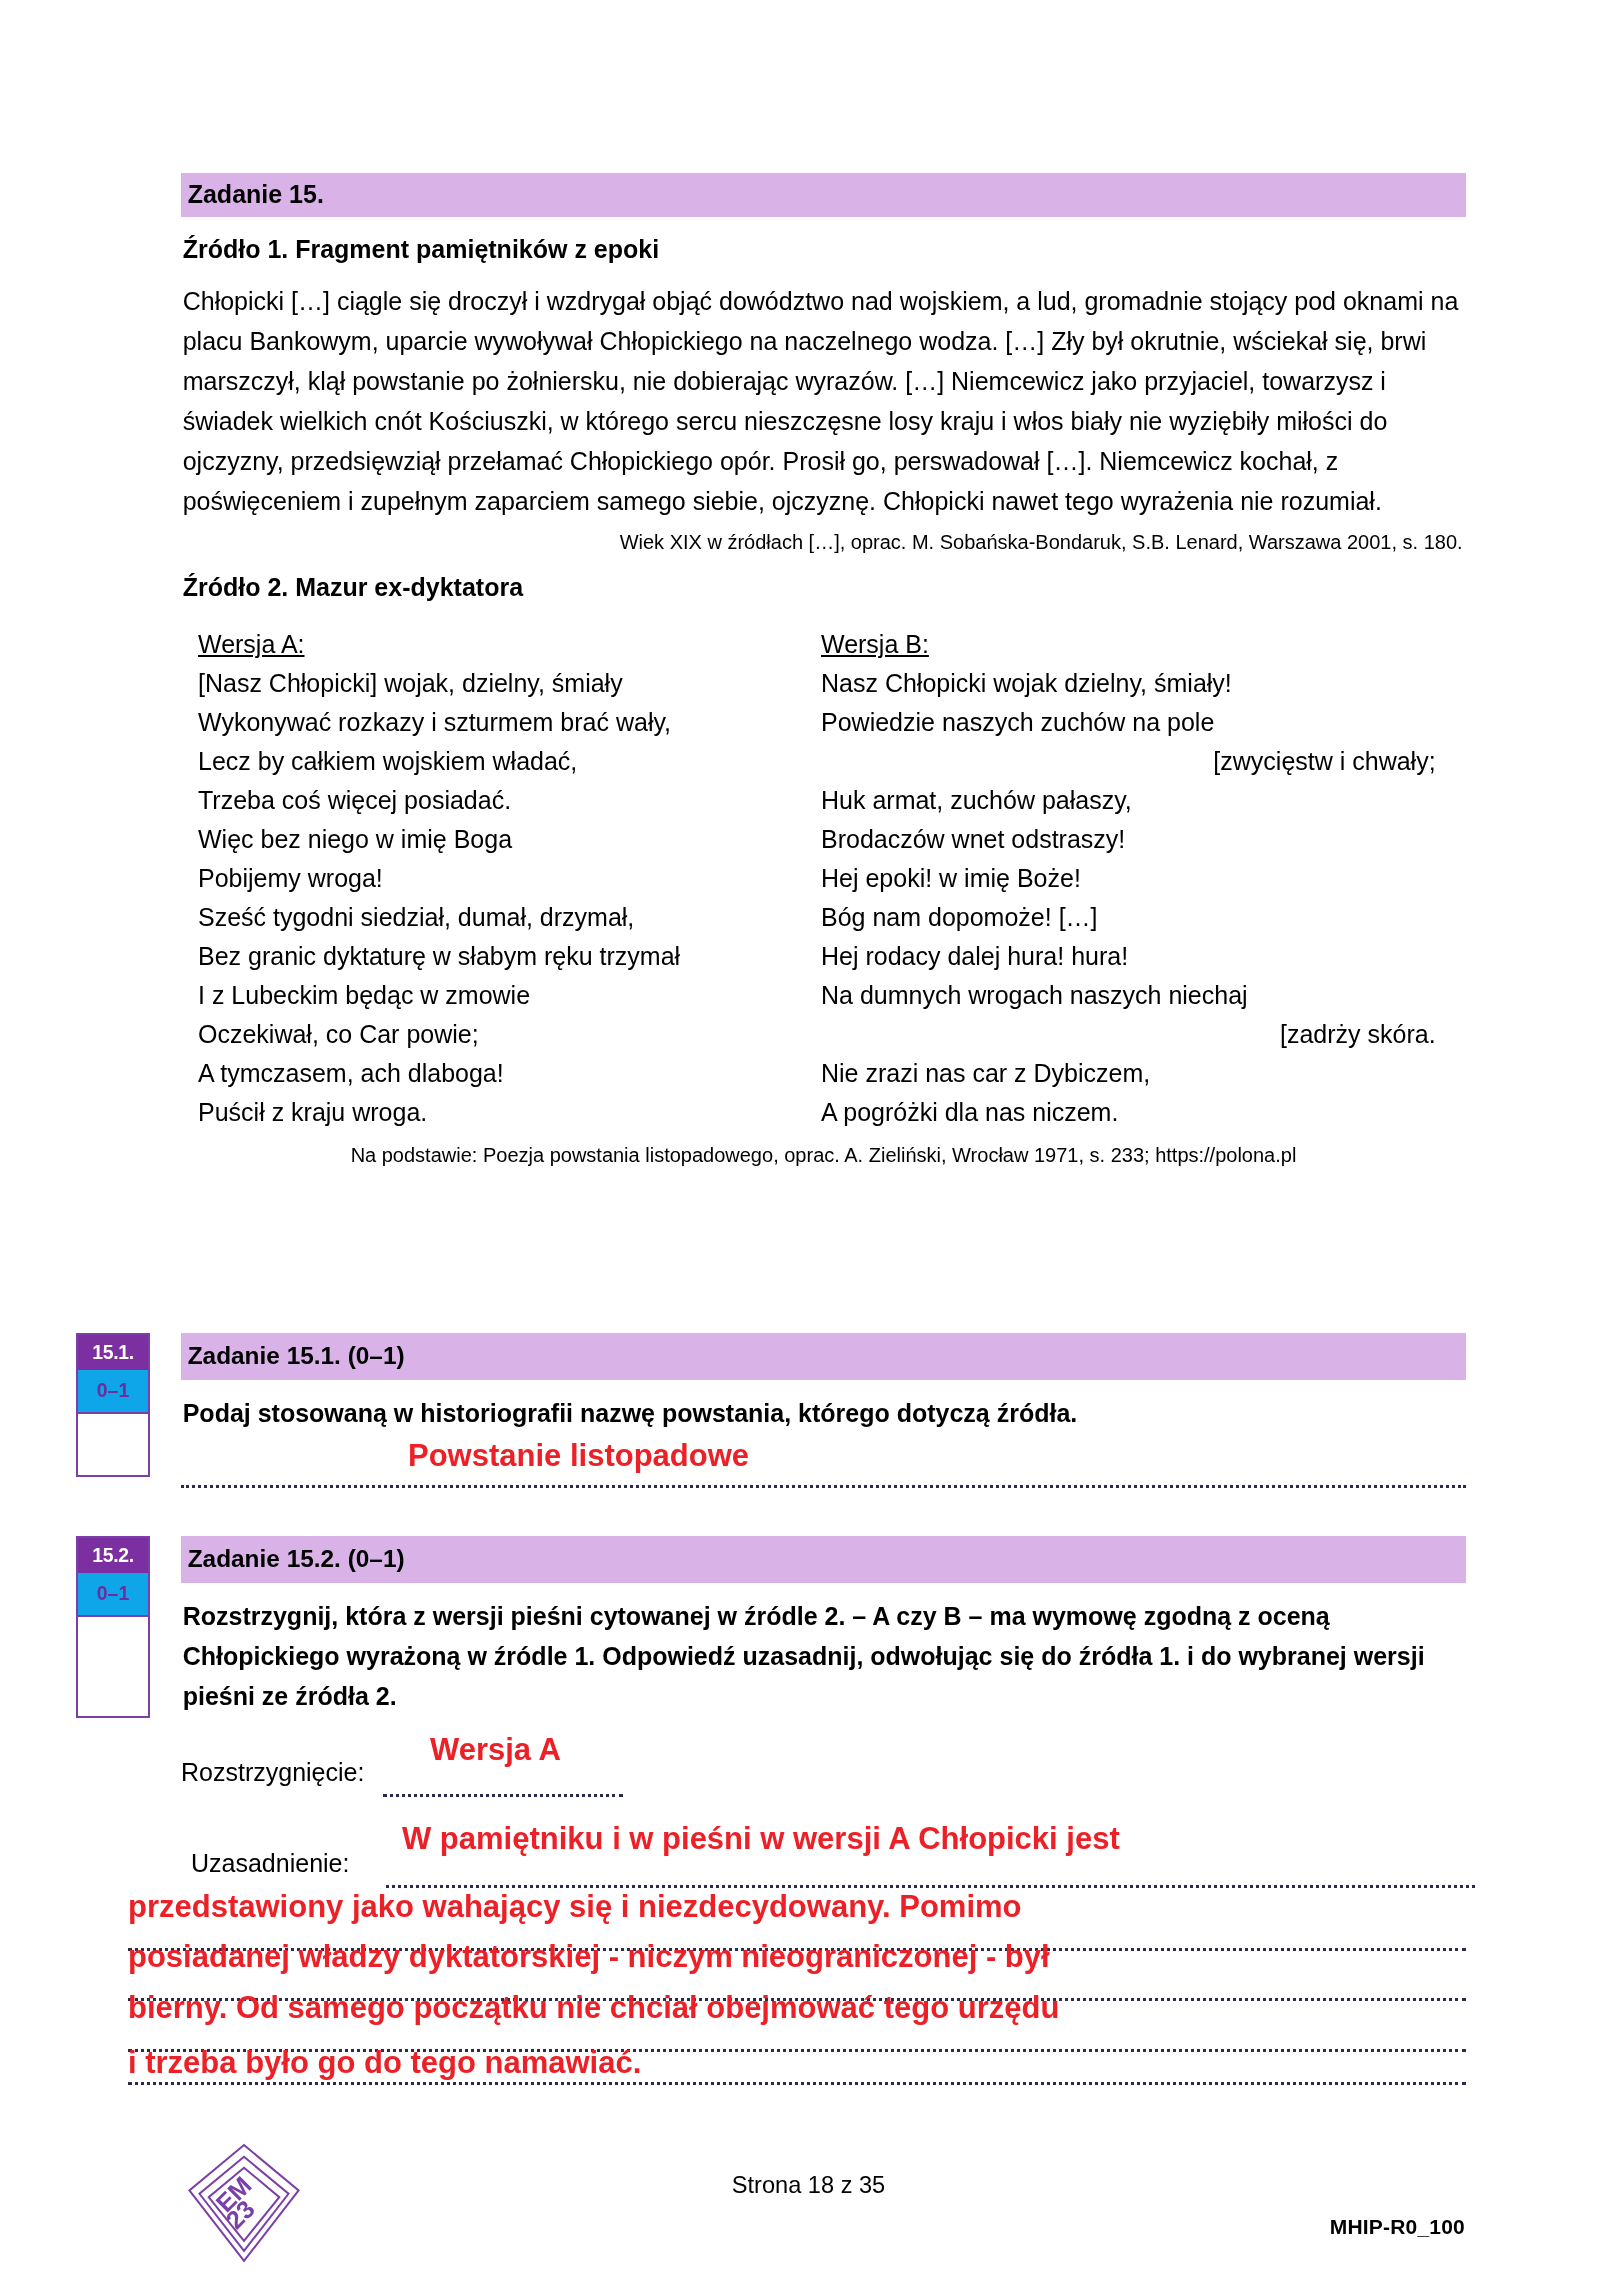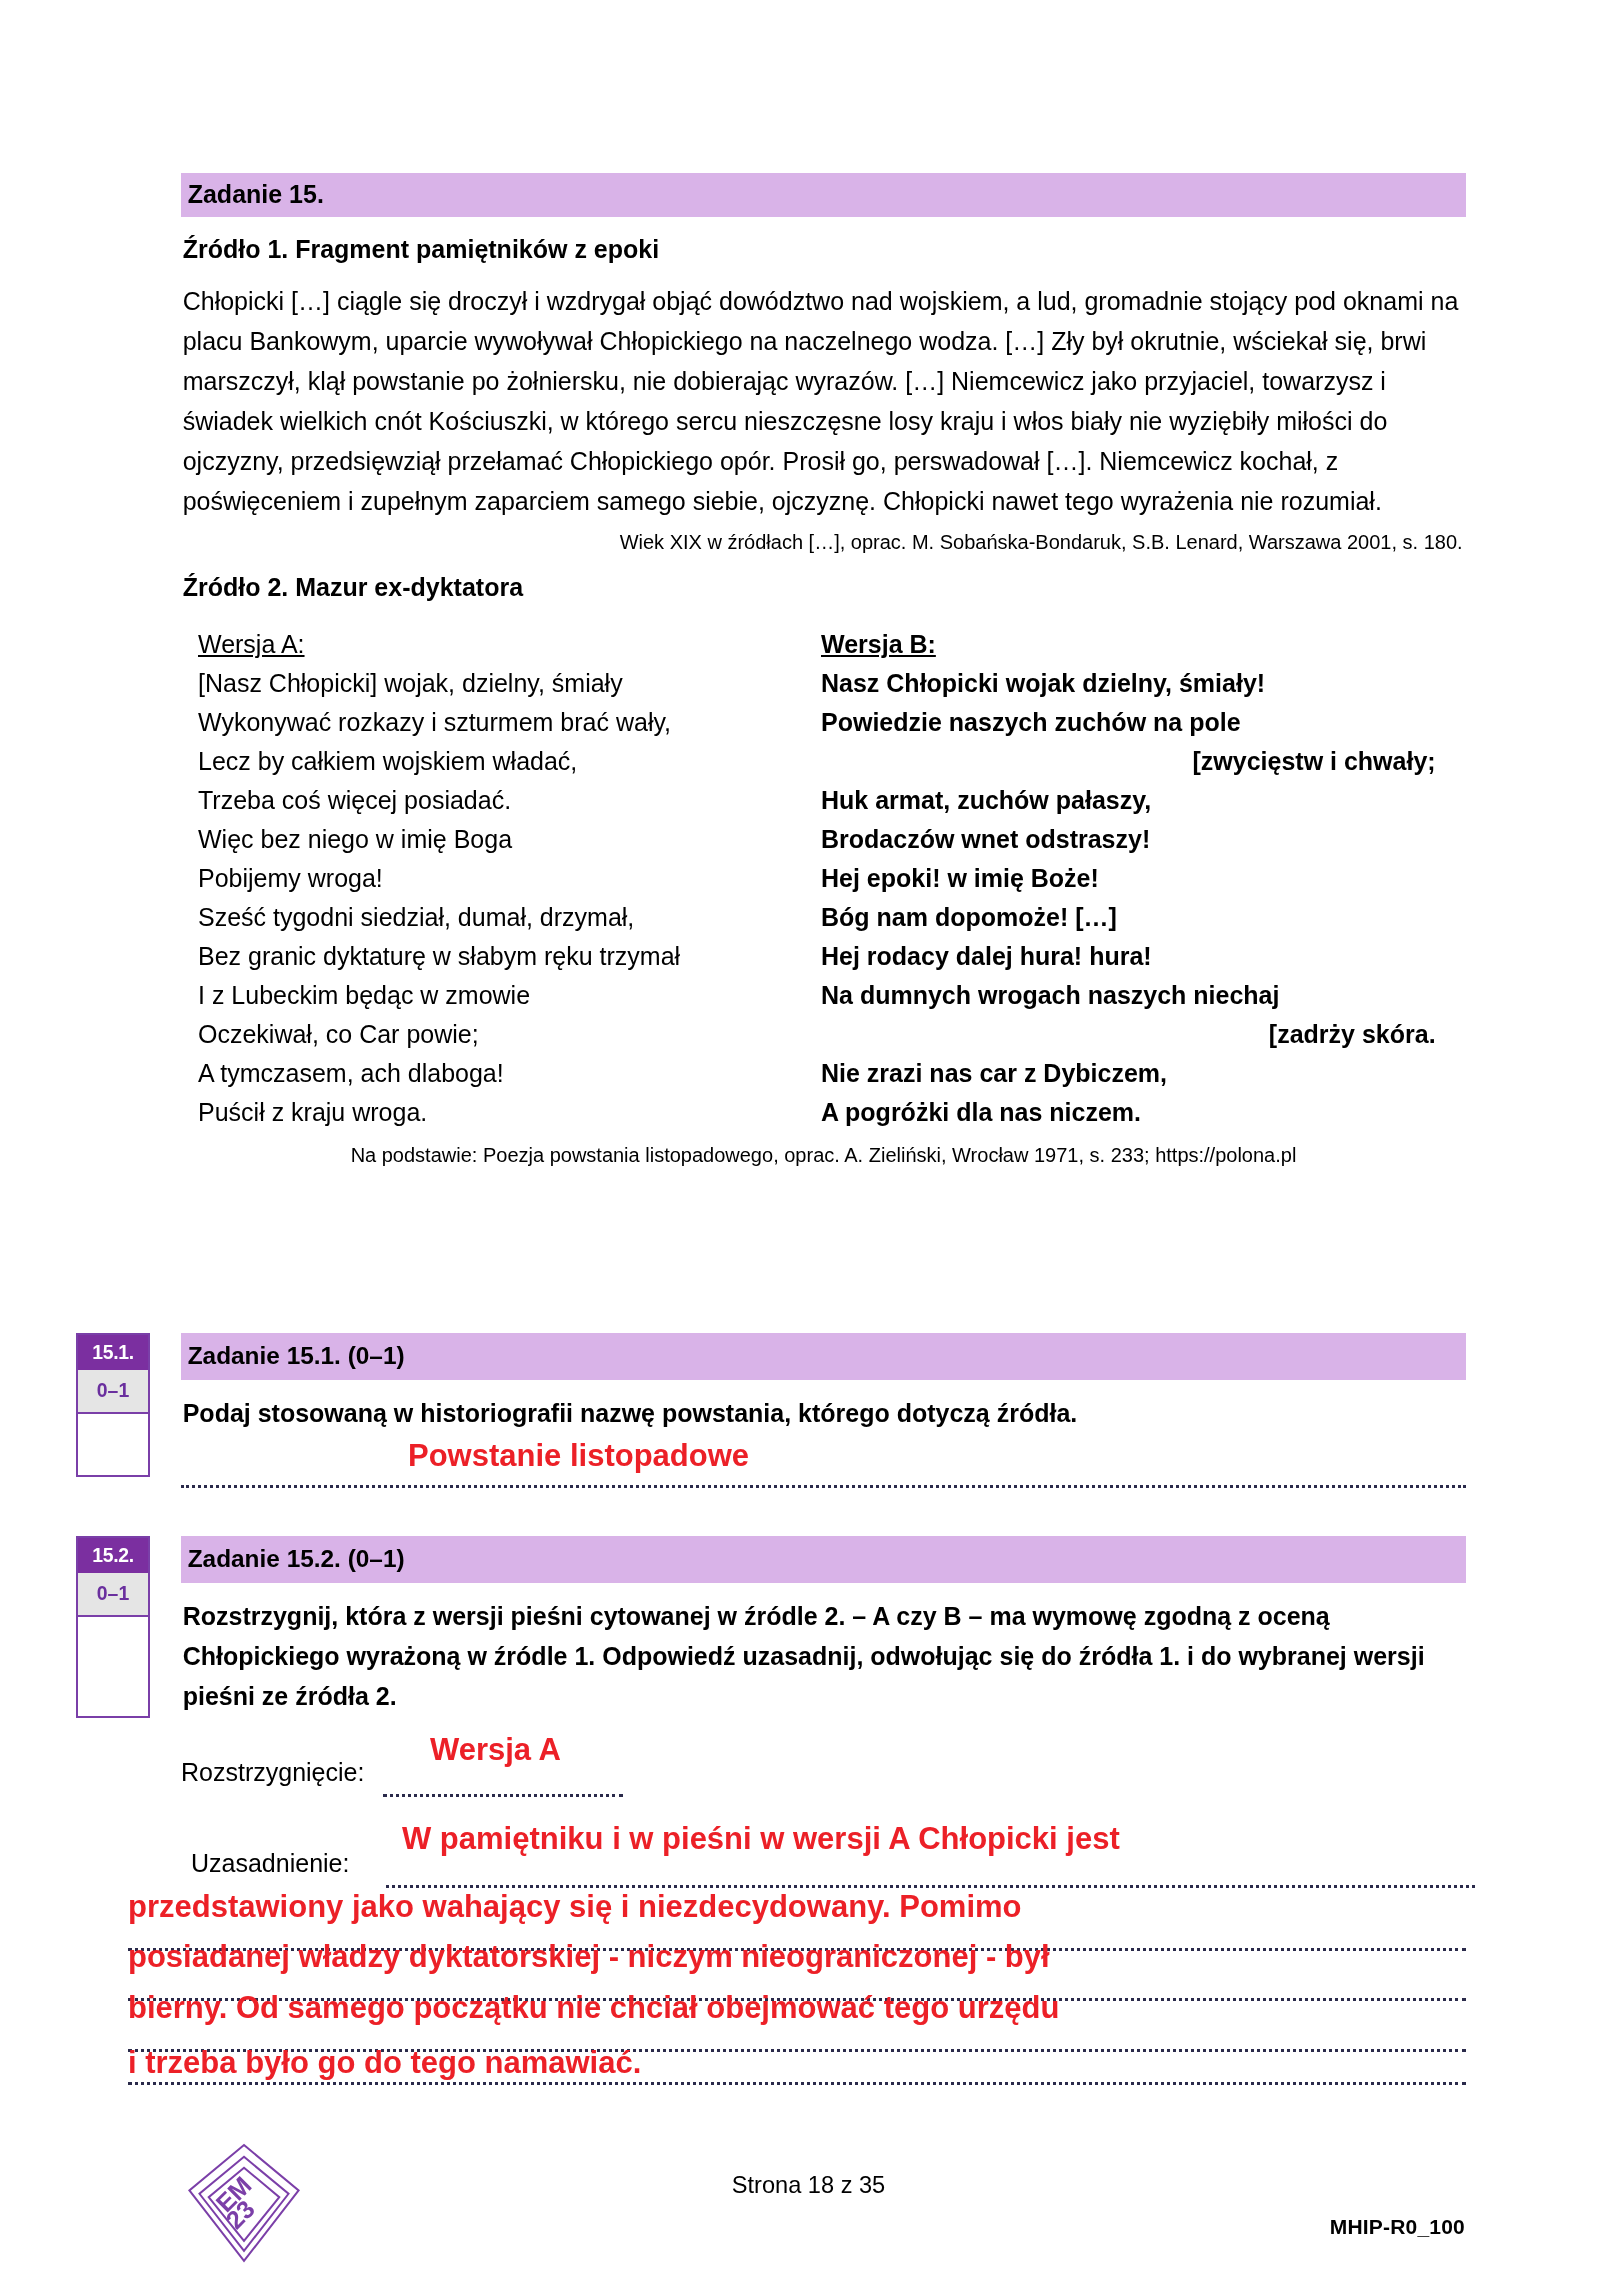--- a/index.html
+++ b/index.html
@@ -71,21 +71,21 @@
   .poem-wrap {
     display: flex;
     margin-top: 23.6px;
     margin-left: 17px;
   }
   .poem-col {
     font-size: 25px;
     line-height: 39px;
   }
   .poem-col.a { width: 623px; }
-  .poem-col.b { width: 623px; font-weight: bold; }
+  .poem-col.b { width: 623px; }
   .poem-head {
     text-decoration: underline;
     white-space: pre;
   }
   .poem-line { white-space: pre; }
   .poem-line.indent { text-align: right; padding-right: 8.4px; }
 
   
   .score-box {
     position: absolute;
@@ -97,21 +97,21 @@
   .score-id {
     background: #7b2fa0;
     color: #ffffff;
     font-weight: bold;
     font-size: 19.4px;
     text-align: center;
     padding: 5.9px 0 5.9px 0;
     letter-spacing: -0.3px;
   }
   .score-range {
-    background: #e5e5e5;
+    background: #0ea5e9;
     color: #6a2f9e;
     font-weight: bold;
     font-size: 19.4px;
     text-align: center;
     padding: 9.3px 0 10px 0;
     border-bottom: 2.5px solid #7a3fa8;
   }
   .score-blank {
     height: 61px;
     background: #ffffff;

